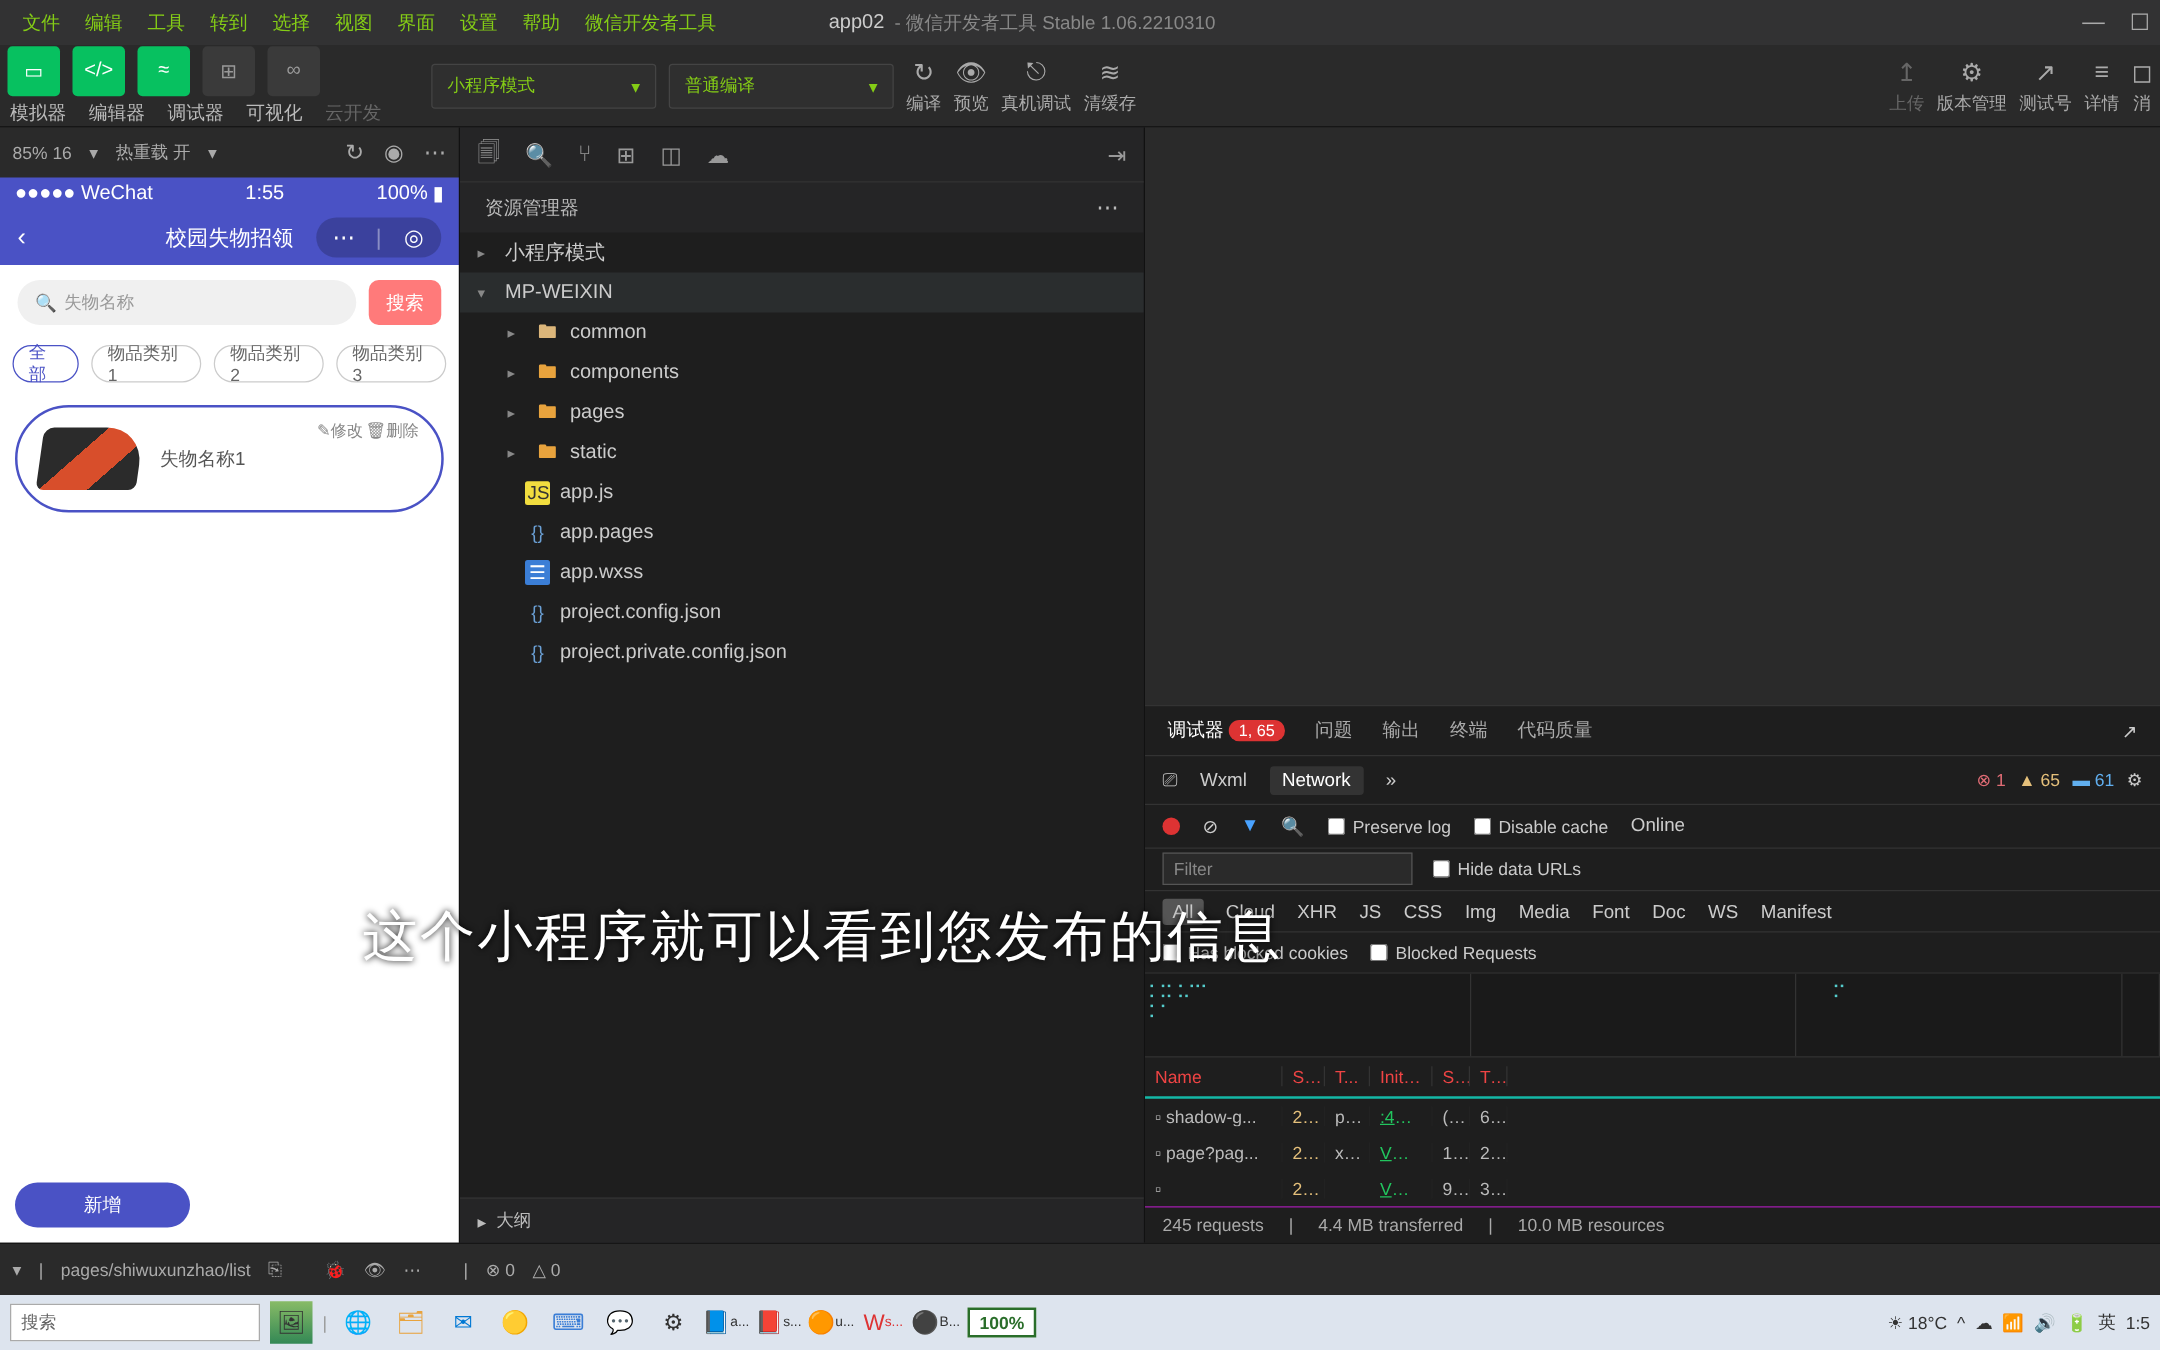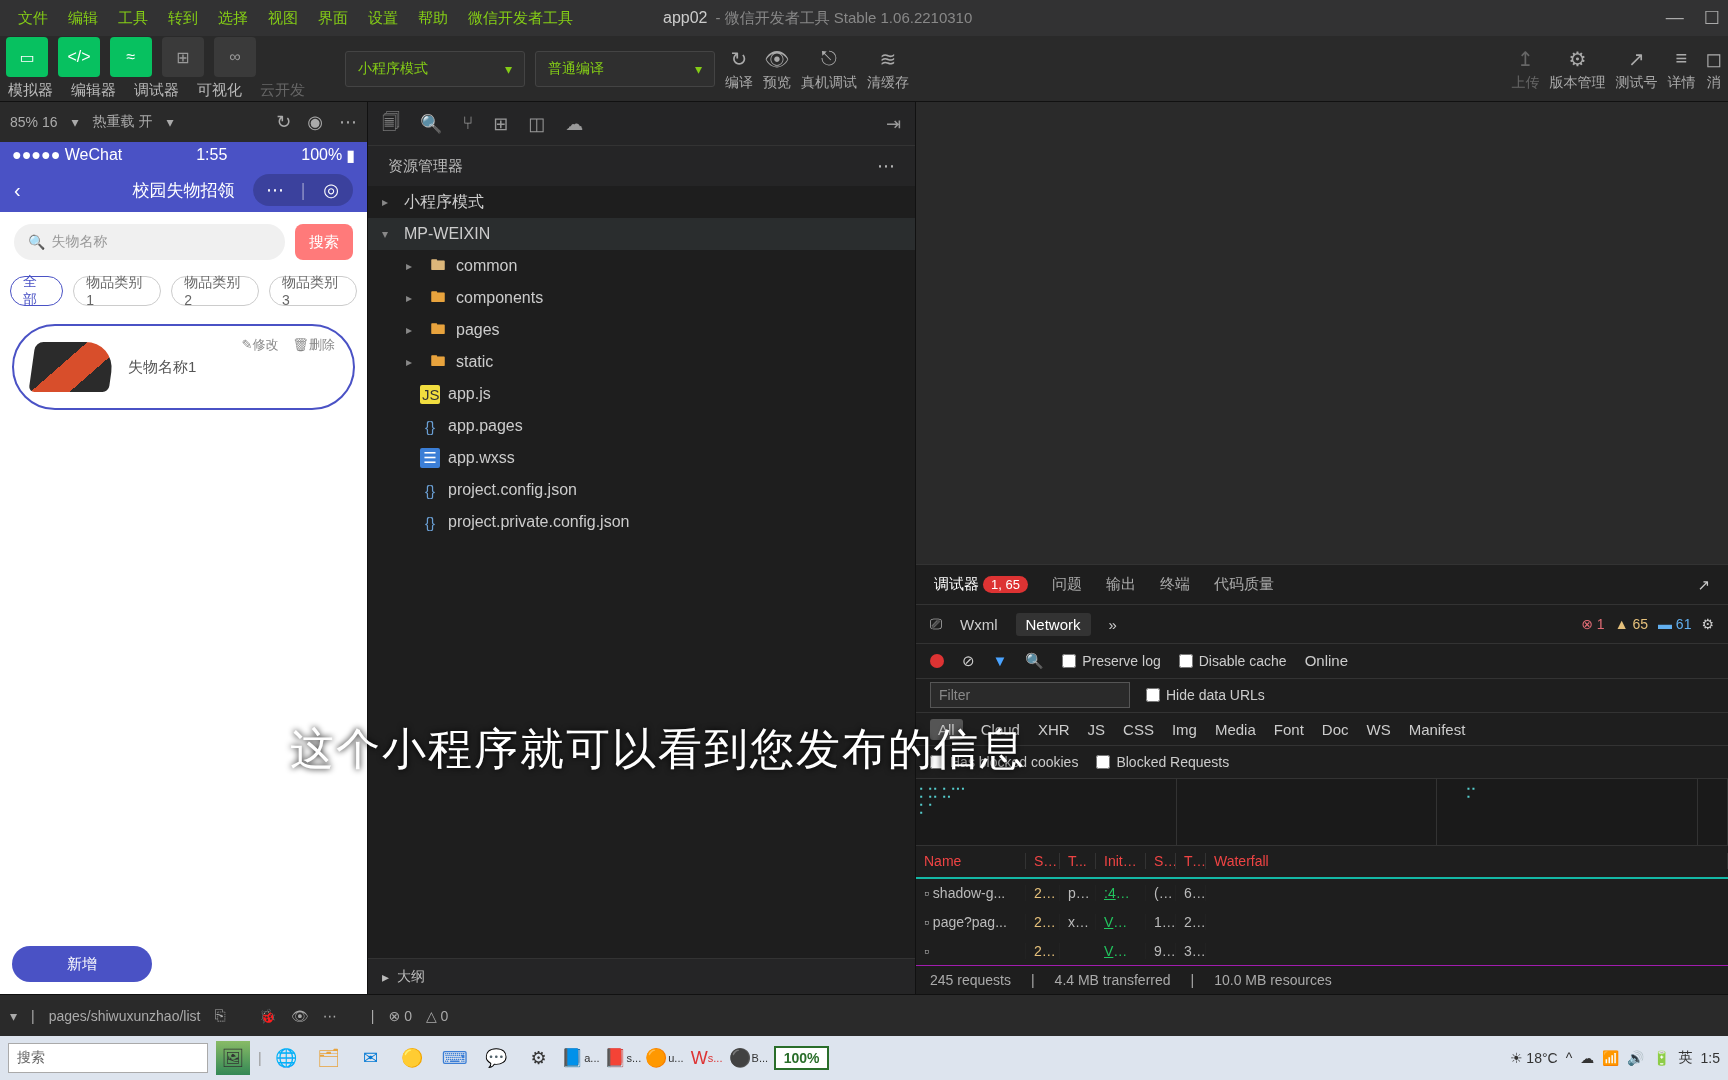--- a/index.html
+++ b/index.html
@@ -31,21 +31,21 @@
 .capsule span{width:28px;text-align:center;font-size:18px}
 .searchrow{background:#fff;padding:12px 14px;display:flex;gap:10px}
 .searchbox{flex:1;height:36px;background:#f0f0f0;border-radius:18px;display:flex;align-items:center;padding:0 14px;color:#999;font-size:14px;gap:6px}
 .searchbtn{width:58px;height:36px;background:#ff7a7a;border-radius:8px;color:#fff;display:flex;align-items:center;justify-content:center;font-size:15px}
 .tabs{background:#fff;padding:4px 10px 10px;display:flex;gap:10px}
 .tab{height:30px;padding:0 12px;border:1px solid #ccc;border-radius:15px;display:flex;align-items:center;font-size:14px;color:#666}
 .tab.act{border-color:#4a52c5;color:#4a52c5}
 .card{margin:8px 12px;background:#fff;border:2px solid #4a52c5;border-radius:60px;height:86px;display:flex;align-items:center;padding:0 18px;gap:16px;position:relative}
 .shoe{width:80px;height:50px;background:linear-gradient(135deg,#2b2b2b 40%,#d84e2b 40%,#d84e2b 70%,#2b2b2b 70%);border-radius:8px 30px 6px 6px;transform:skewX(-8deg)}
 .card-title{font-size:15px;color:#555}
-.card-ops{margin-left:auto;font-size:13px;color:#888;display:flex;gap:14px;align-self:flex-start;margin-top:10px}
+.card-ops{margin-left:auto;font-size:13px;color:#888;display:flex;gap:2px;align-self:flex-start;margin-top:10px}
 .addbtn{margin:12px;width:140px;height:36px;background:#4a52c5;color:#fff;border-radius:18px;display:flex;align-items:center;justify-content:center;font-size:15px}
 .explorer{width:548px;background:#252526;display:flex;flex-direction:column;border-right:1px solid #111}
 .exphdr{height:44px;display:flex;align-items:center;padding:0 14px;gap:20px;color:#999;font-size:18px;border-bottom:1px solid #333}
 .exptitle{height:40px;display:flex;align-items:center;padding:0 20px;color:#bbb;font-size:15px}
 .exptitle .dots{margin-left:auto;font-size:18px}
 .tree{flex:1;background:#1e1e1e;overflow:hidden}
 .trow{height:32px;display:flex;align-items:center;padding-left:14px;gap:8px;cursor:pointer;color:#ccc;font-size:16px}
 .trow.sel{background:#2a2d2e}
 .trow .chev{width:14px;color:#888;font-size:12px}
 .trow .ficon{width:20px;font-size:15px;text-align:center}
@@ -387,21 +387,20 @@
           </div>
         <div class="wf-seg" style="flex:0 0 30px"></div>
       </div>
       <div class="nethdr">
         <div class="c-name">Name</div>
         <div class="c-s">S...</div>
         <div class="c-t">T...</div>
         <div class="c-i">Initia...</div>
         <div class="c-sz">S...</div>
         <div class="c-ti">Ti...</div>
-        <div class="c-wf">Waterfall</div>
       </div>
       <div class="netrow">
         <div class="c-name">▫ <span>shadow-g...</span></div>
         <div class="c-s">2...</div>
         <div class="c-t">p...</div>
         <div class="c-i">:422...</div>
         <div class="c-sz">(...</div>
         <div class="c-ti">6...</div>
         <div class="c-wf"></div>
       </div>

